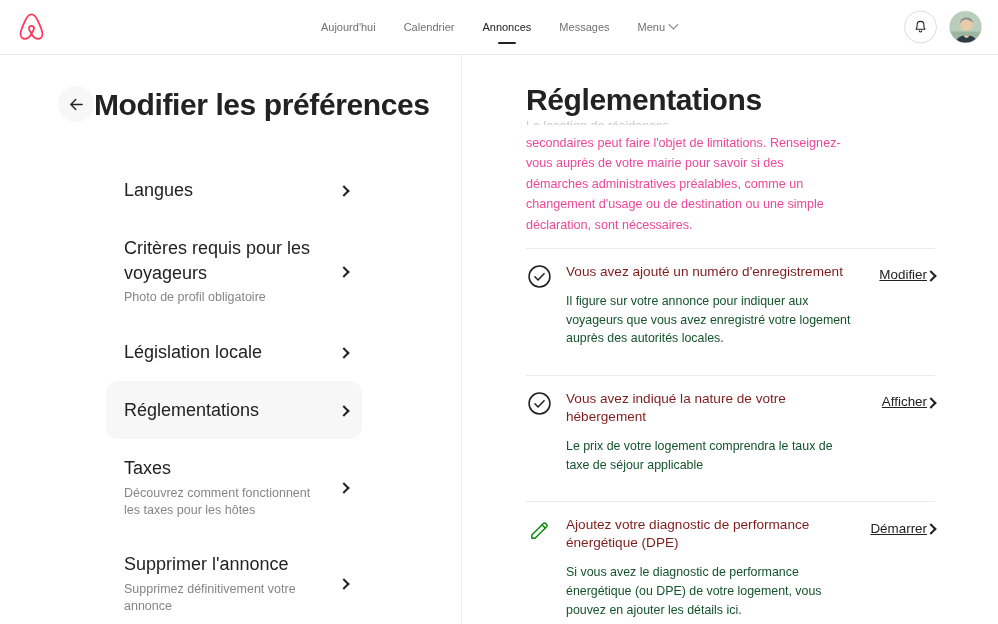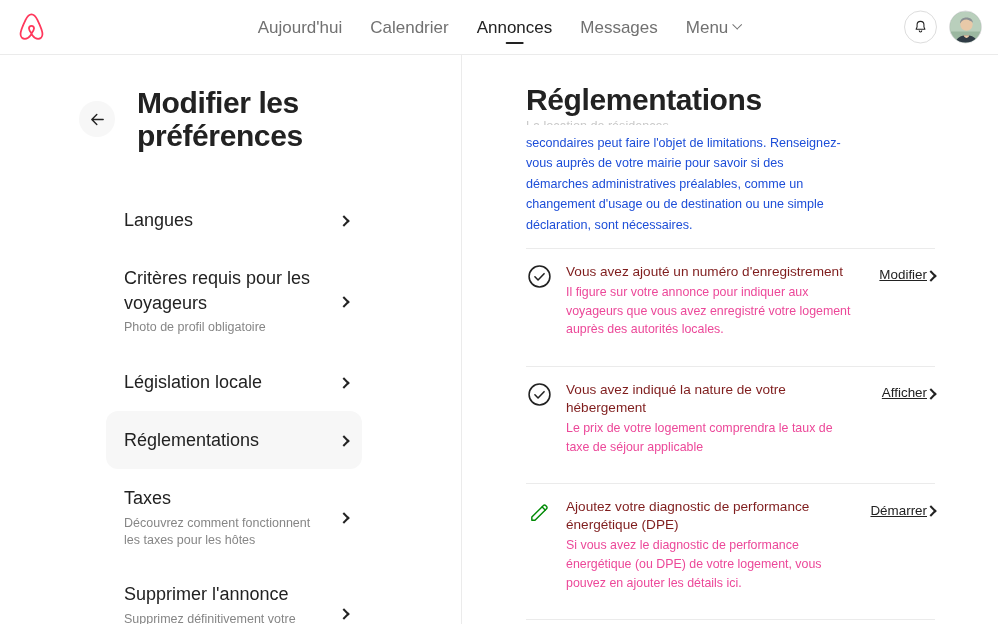--- a/index.html
+++ b/index.html
@@ -35,21 +35,21 @@
     position: absolute;
     left: 50%;
     transform: translateX(-50%);
     display: flex;
     align-items: center;
     gap: 28px;
     height: 100%;
   }
   .nav-item {
     position: relative;
-    font-size: 17px;
+    font-size: 11px;
     color: #717171;
     line-height: 55px;
     cursor: pointer;
     white-space: nowrap;
   }
   .nav-item.active {
     color: #222222;
     font-weight: normal;
   }
   .nav-item.active::after {
@@ -125,22 +125,21 @@
     height: 100%;
     position: relative;
     background: #fff;
     overflow: hidden;
   }
 
   
   .page-head {
     display: flex;
     align-items: center;
-    padding: 31px 0 0 79px;
-    gap: 22px;
+    padding: 31px 0 0 58px;
   }
   .back-btn {
     width: 36px;
     height: 36px;
     min-width: 36px;
     border-radius: 50%;
     background: #f7f7f7;
     display: flex;
     align-items: center;
     justify-content: center;
@@ -200,21 +199,21 @@
     color: #222222;
     letter-spacing: -0.4px;
     padding: 28px 0 0 64px;
     line-height: 1.1;
   }
   .reg-scroll {
     padding: 0 63px 0 64px;
   }
   .intro-para {
     font-size: 12.6px;
-    color: #1d4ed8;
+    color: #ec4899;
     line-height: 1.62;
     margin-top: 8px;
     max-width: 318px;
   }
   .intro-clip {
     height: 9px;
     overflow: hidden;
     color: #c9c9c9;
     font-size: 12.6px;
     line-height: 1.62;
@@ -241,23 +240,23 @@
     margin-top: 1px;
   }
   .reg-text { flex: 1; max-width: 288px; }
   .reg-head {
     font-size: 13.6px;
     color: #7f1d1d;
     line-height: 1.33;
   }
   .reg-desc {
     font-size: 12.4px;
-    color: #ec4899;
+    color: #14532d;
     line-height: 1.5;
-    margin-top: 2px;
+    margin-top: 11px;
   }
   .reg-action {
     display: flex;
     align-items: center;
     margin-top: 3px;
     margin-left: auto;
     cursor: pointer;
     white-space: nowrap;
   }
   .reg-action .label {

